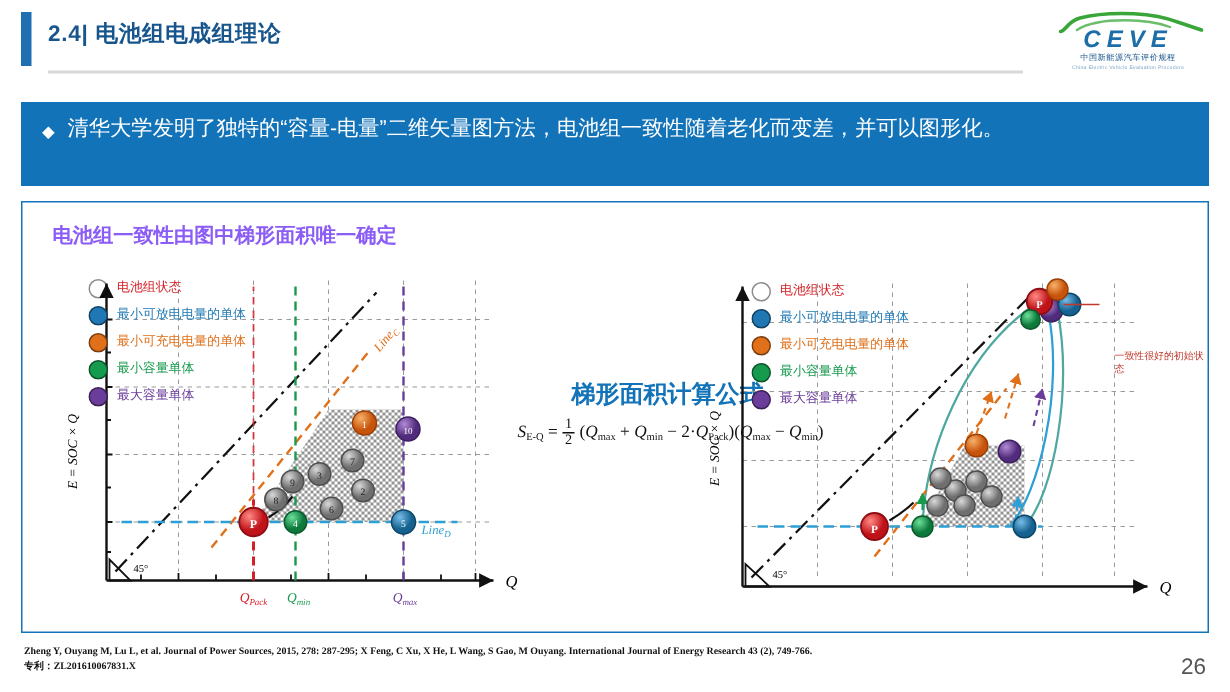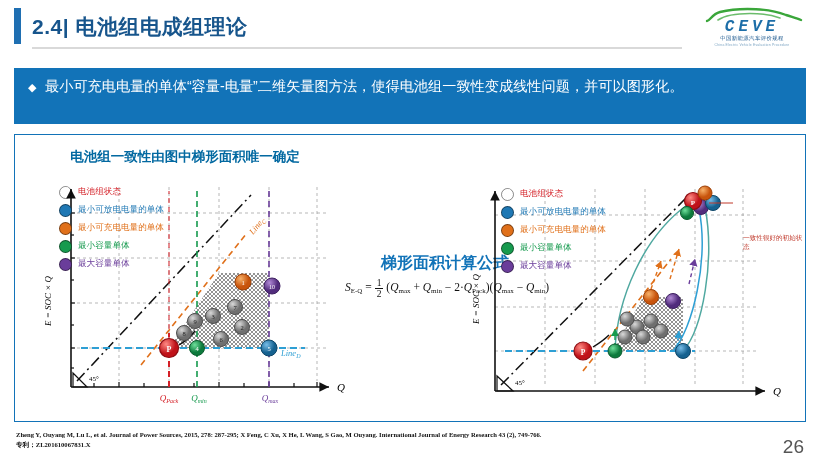--- a/index.html
+++ b/index.html
@@ -7,45 +7,45 @@
   body {
     width: 820px; height: 461px;
     font-family: "Liberation Sans", "DejaVu Sans", sans-serif;
     background: #ffffff;
     position: relative;
     overflow: hidden;
   }
   
   #header { position:absolute; left:0; top:0; width:820px; height:52px; }
   #header-bar-left { position:absolute; left:14px; top:8px; width:7px; height:36px; background:#1f6fb2; }
-  #slide-title { position:absolute; left:32px; top:13px; font-size:21px; font-weight:bold; color:#17558c;
+  #slide-title { position:absolute; left:32px; top:13px; font-size:15px; font-weight:bold; color:#17558c;
                  letter-spacing:.5px; white-space:nowrap; }
   #header-rule { position:absolute; left:32px; top:47px; width:650px; height:2px; background:#d9d9d9; }
   #logo { position:absolute; right:14px; top:6px; width:108px; height:42px; }
   #logo-car { position:absolute; left:6px; top:1px; width:100px; height:16px; }
   #logo-ceve { position:absolute; left:4px; top:12px; width:100px; text-align:center;
-               font-family:Liberation Mono, monospace; font-size:16px; font-style:italic; font-weight:bold;
+               font-family:Liberation Sans, sans-serif; font-size:16px; font-style:italic; font-weight:bold;
                color:#1d6ea8; letter-spacing:4px; }
   #logo-cn { position:absolute; left:0; top:29px; width:108px; text-align:center; font-size:5.4px;
              color:#17558c; letter-spacing:.4px; }
   #logo-en { position:absolute; left:0; top:37px; width:108px; text-align:center; font-size:3.4px;
              color:#7fa6c4; letter-spacing:.2px; }
 
   
   #callout { position:absolute; left:14px; top:68px; width:792px; height:56px;
              background:#1273b8; color:#ffffff; }
   #callout-diamond { position:absolute; left:14px; top:13px; font-size:11px; color:#ffffff; }
   #callout-text { position:absolute; left:31px; top:8px; width:752px; font-size:14.2px; line-height:21px;
                   color:#ffffff; }
 
   
   #content { position:absolute; left:14px; top:134px; width:792px; height:288px;
              border:1.6px solid #1273b8; background:#ffffff; }
 
-  .panel-title { position:absolute; text-align:center; color:#0369a1; font-weight:bold;
+  .panel-title { position:absolute; text-align:left; color:#8b5cf6; font-weight:bold;
                  font-size:13.5px; line-height:17px; }
   #left-title { left:20px; top:13px; width:300px; }
   #right-title { left:455px; top:8px; width:320px; }
 
   
   .chart { position:absolute; }
   #left-chart  { left:14px; top:38px; width:320px; height:250px; }
   #right-chart { left:450px; top:44px; width:330px; height:244px; }
 
   .legend { position:absolute; }
@@ -60,21 +60,21 @@
   #formula-box { position:absolute; left:330px; top:118px; width:200px; text-align:center; }
   #formula-title { font-size:16px; font-weight:bold; color:#1273b8; margin-bottom:4px; }
   #formula-body { font-family:"Liberation Serif", serif; font-size:11.5px; color:#111; white-space:nowrap; }
   .it { font-style:italic;text-align:center; }
   .sub { font-size:7px; vertical-align:-2px; font-style:normal; }
   .frac { display:inline-block; vertical-align:middle; text-align:center; font-size:9.5px; line-height:10px; }
   .frac .num { display:block; border-bottom:1px solid #111; padding:0 2px; }
   .frac .den { display:block; padding:0 2px; }
   #citation { position:absolute; left:16px; top:430px; width:740px; font-size:6.6px; line-height:10px;
               color:#111; font-family:"Liberation Serif", serif; font-weight:bold; }
-  #page-num { position:absolute; right:16px; top:436px; font-size:19px; color:#555; }
+  #page-num { position:absolute; right:16px; top:436px; font-size:15px; color:#555; }
 </style>
 </head>
 <body>
 
 <div id="header">
   <div id="header-bar-left"></div>
   <div id="slide-title">2.4| 电池组电成组理论</div>
   <div id="header-rule"></div>
 
   <div id="logo">
@@ -83,21 +83,21 @@
       <path d="M14 13 C20 9 32 6.5 46 6.5 C58 6.5 68 8 76 11" fill="none" stroke="#3aa63a" stroke-width="1.6" stroke-linecap="round" opacity=".75"></path>
     </svg>
     <div id="logo-ceve">CEVE</div>
     <div id="logo-cn">中国新能源汽车评价规程</div>
     <div id="logo-en">China Electric Vehicle Evaluation Procedure</div>
   </div>
 </div>
 
 <div id="callout">
   <div id="callout-diamond">◆</div>
-  <div id="callout-text">最小可充电电量的单体“容量-电量”二维矢量图方法，使得电池组一致性变成线性问题，并可以图形化。</div>
+  <div id="callout-text">清华大学发明了独特的“容量-电量”二维矢量图方法，电池组一致性随着老化而变差，并可以图形化。</div>
 </div>
 
 <div id="content">
 
   <div class="panel-title" id="left-title">电池组一致性由图中梯形面积唯一确定</div>
 
 
   <svg class="chart" id="left-chart" viewBox="0 0 320 250">
     <defs>
       <pattern id="checkL" width="4" height="4" patternUnits="userSpaceOnUse">

